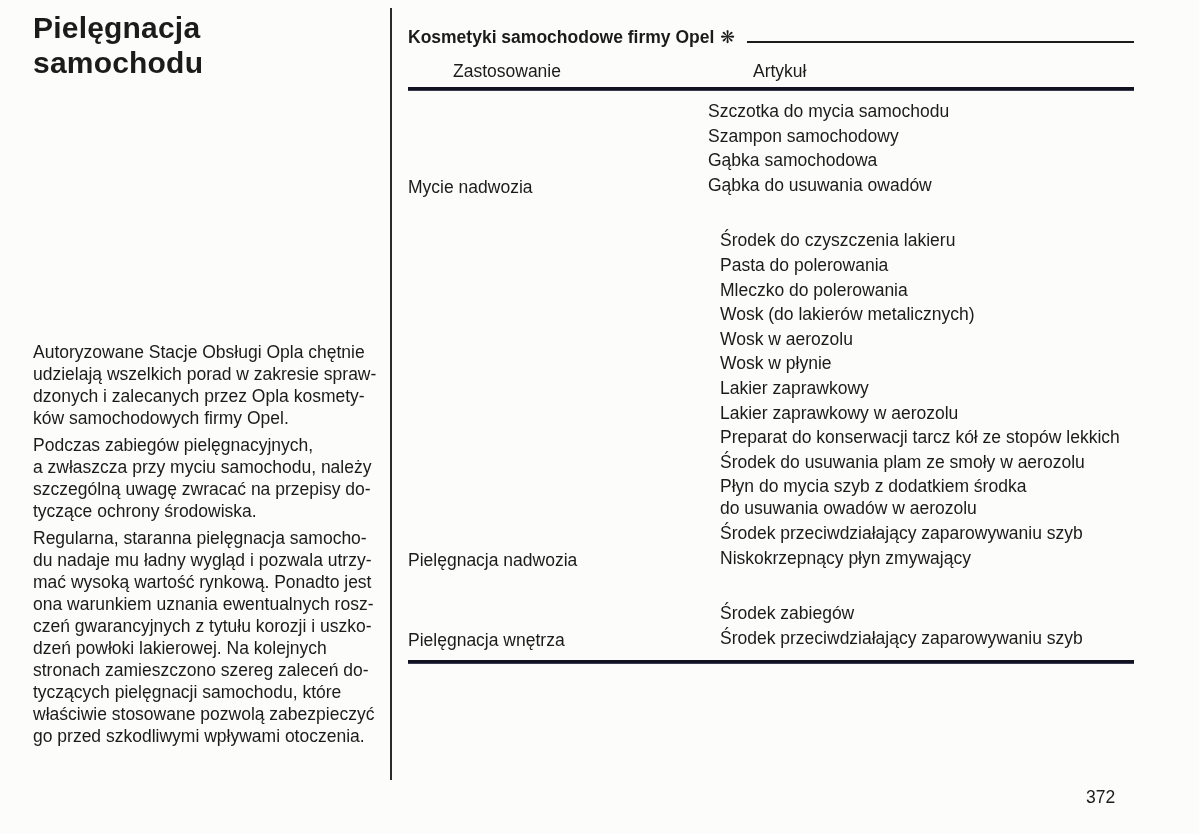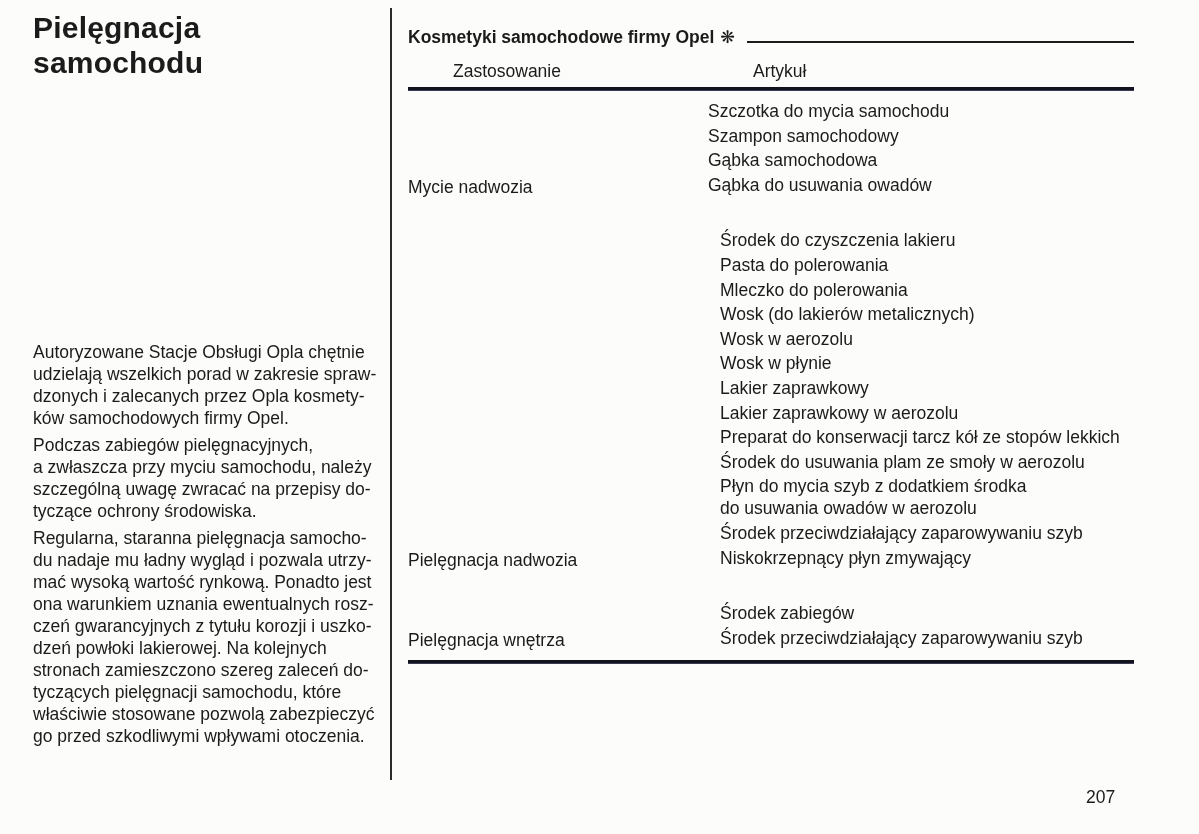--- a/index.html
+++ b/index.html
@@ -158,13 +158,13 @@
         <div class="titems">
           <div class="titem">Środek zabiegów</div>
           <div class="titem">Środek przeciwdziałający zaparowywaniu szyb</div>
         </div>
       </div>
     </div>
 
   <div class="thick-rule bottom-rule"></div>
 </div>
 
-<div class="page-number">207</div>
+<div class="page-number">372</div>
 
 </body></html>

